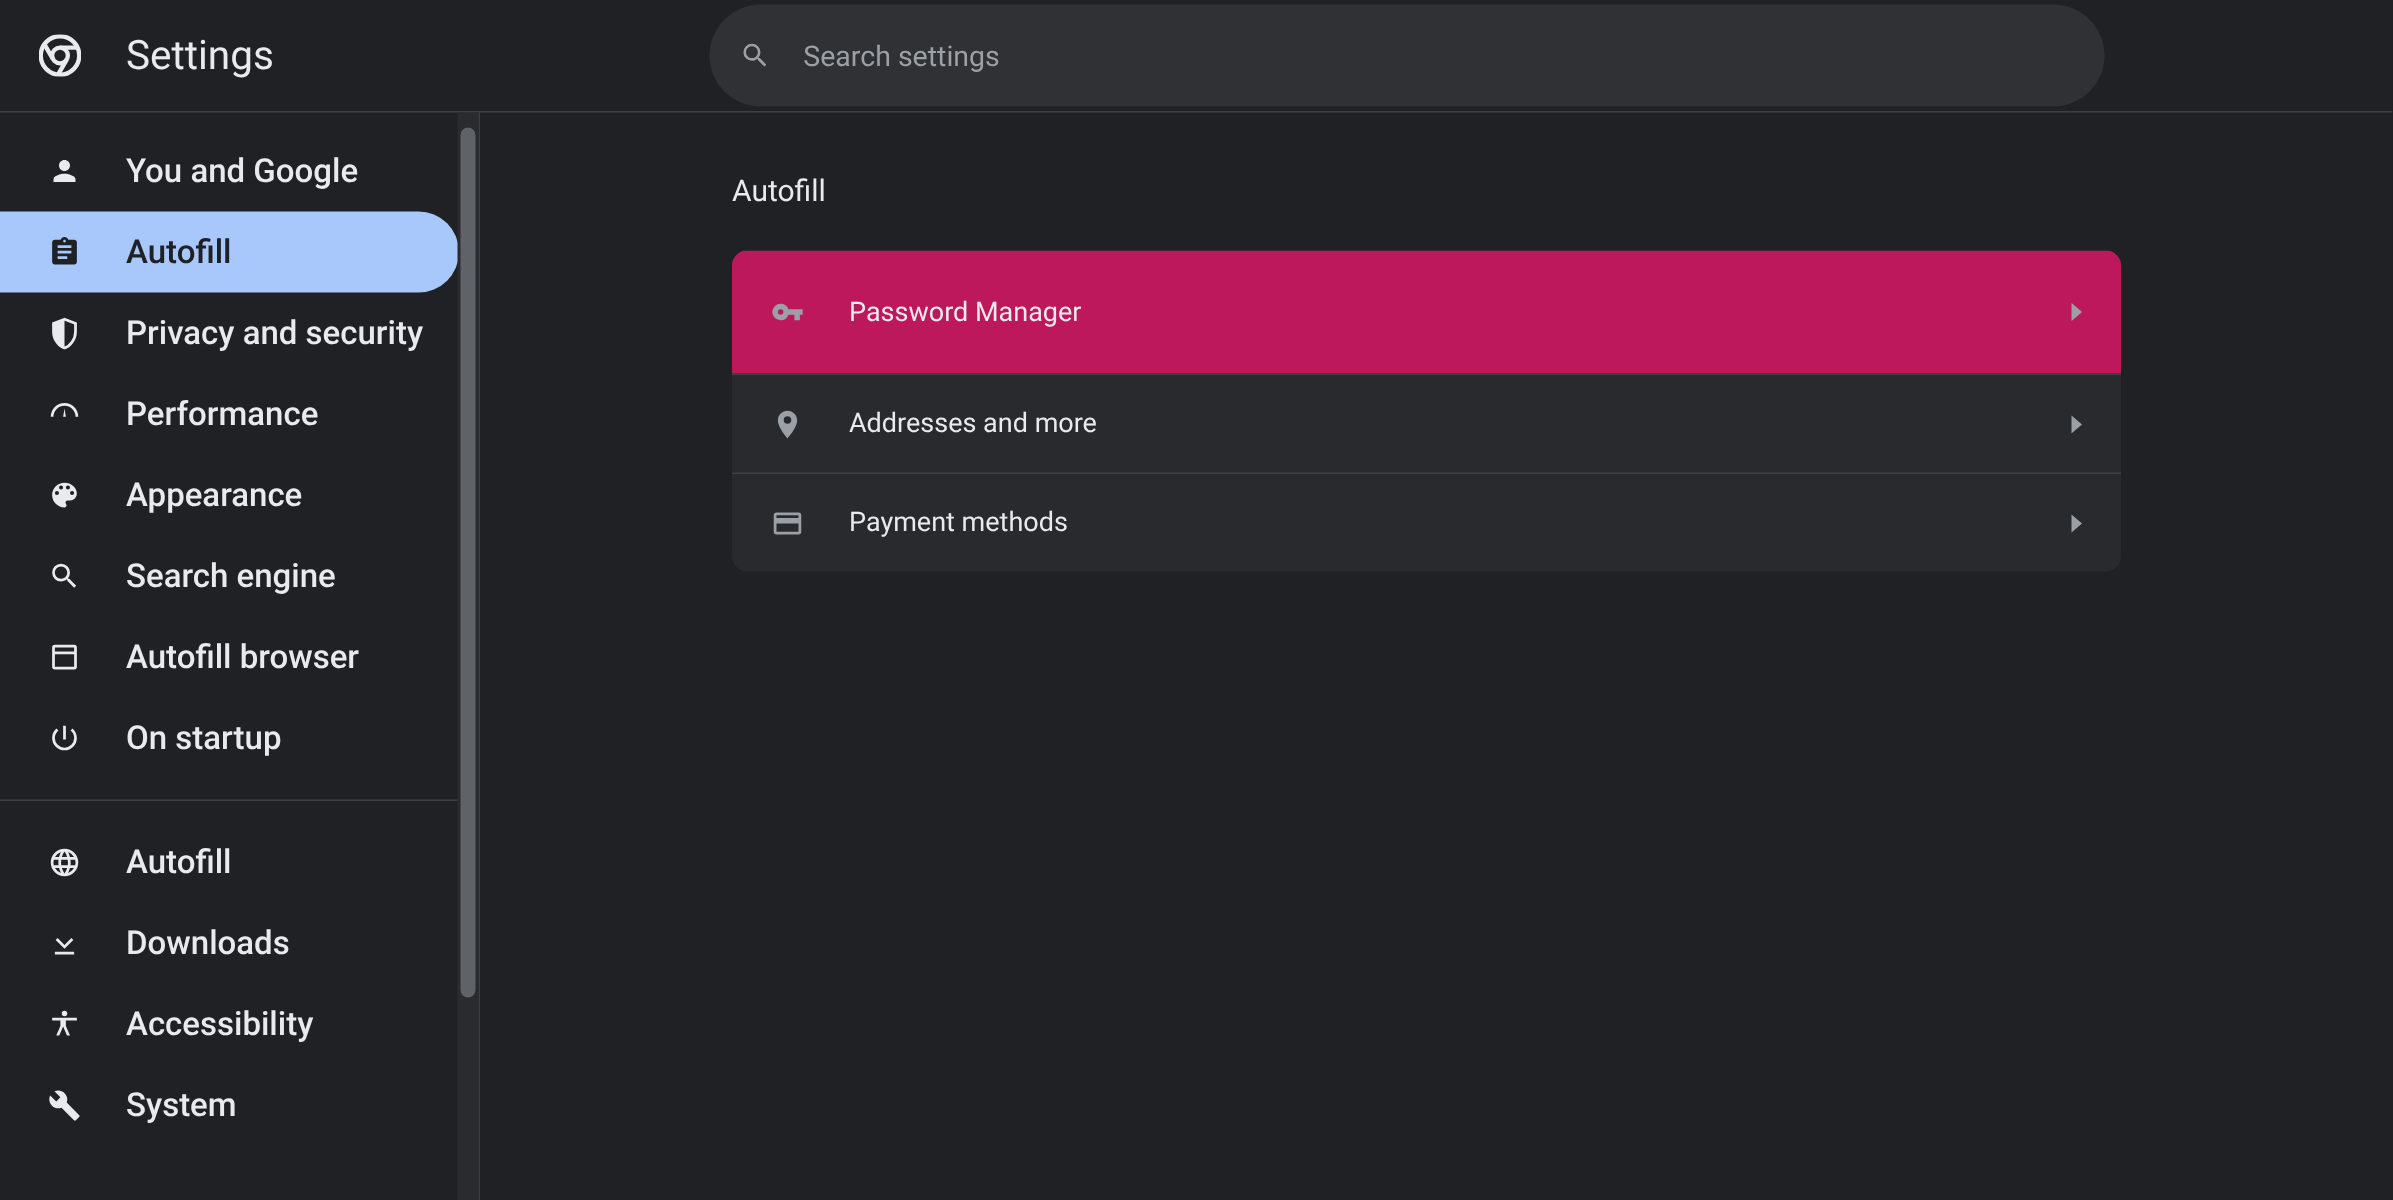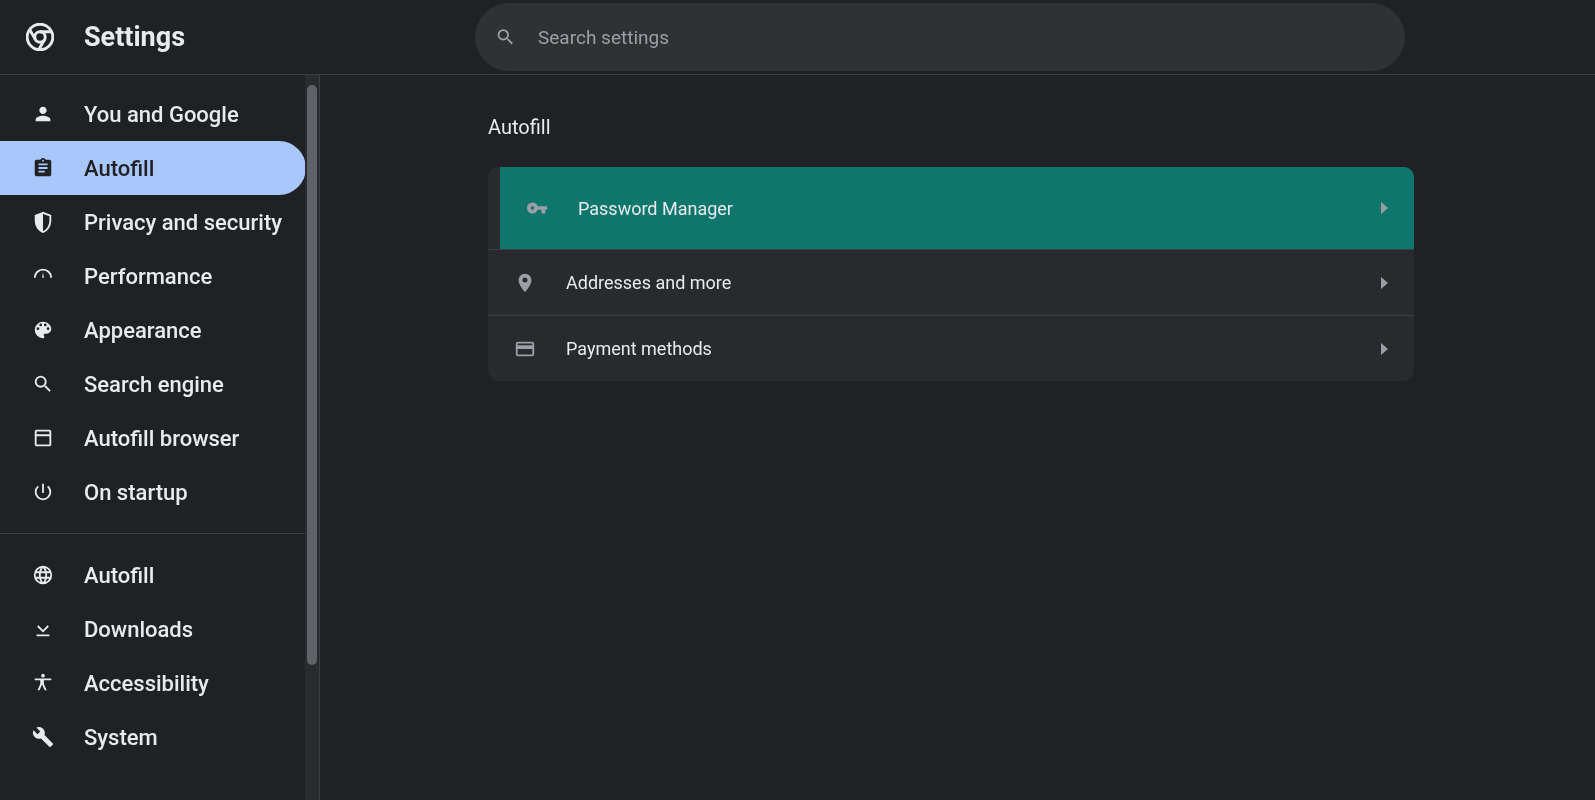--- a/index.html
+++ b/index.html
@@ -23,21 +23,21 @@
       border-bottom: 1px solid #3c4043;
     }
     .header .logo {
       width: 28px;
       height: 28px;
       margin-right: 30px;
       flex-shrink: 0;
     }
     .header .title {
       font-size: 27px;
-      font-weight: 700;
+      font-weight: 400;
       color: #e8eaed;
       flex-shrink: 0;
     }
     .header .search-wrap {
       margin-left: 290px;
       flex: 0 0 auto;
     }
     .search-box {
       display: flex;
       align-items: center;
@@ -153,22 +153,21 @@
       cursor: pointer;
       border-top: 1px solid #3c4043;
     }
     .card-row:first-child {
       border-top: none;
     }
     .card-row.tall {
       height: 82px;
     }
     .card-row.hover {
-      background: #0f766e;
-      margin-left: 12px;
+      background: #be185d;
     }
     .card-row .row-icon {
       width: 22px;
       height: 22px;
       fill: #9aa0a6;
       margin-right: 30px;
       flex-shrink: 0;
     }
     .card-row .row-label {
       font-size: 18px;

